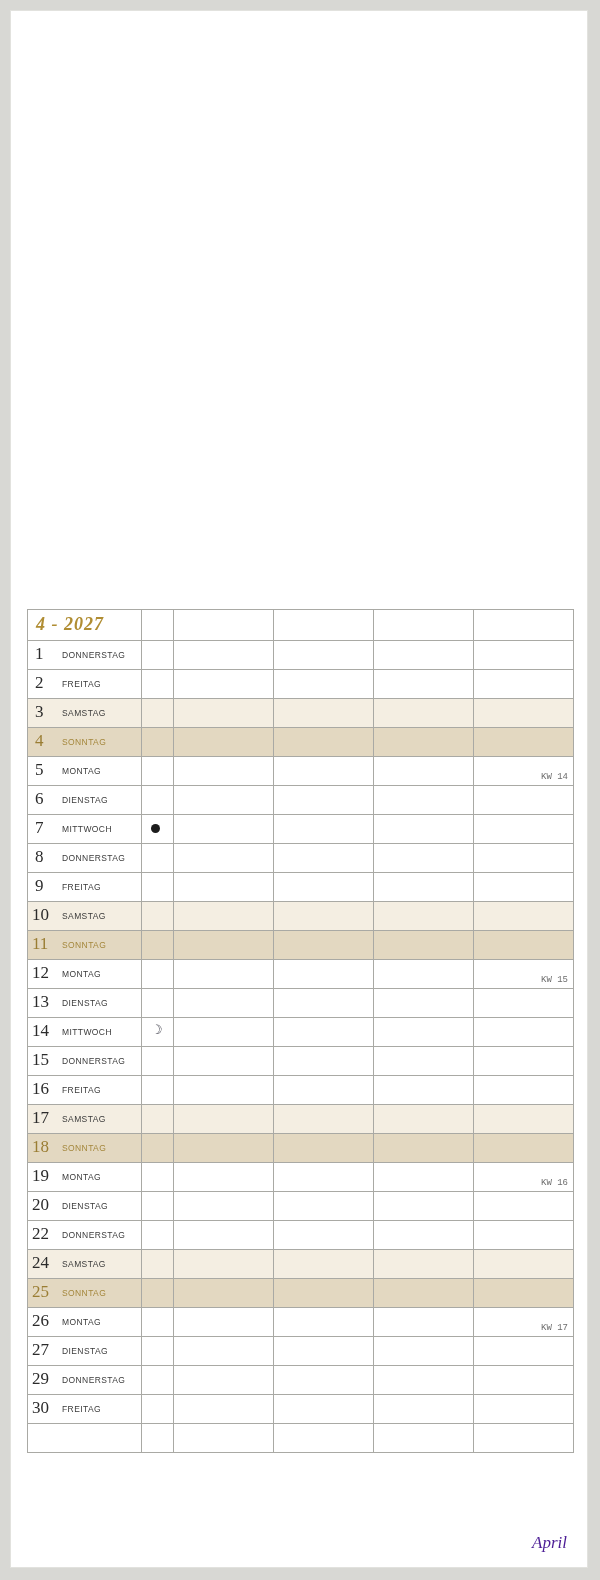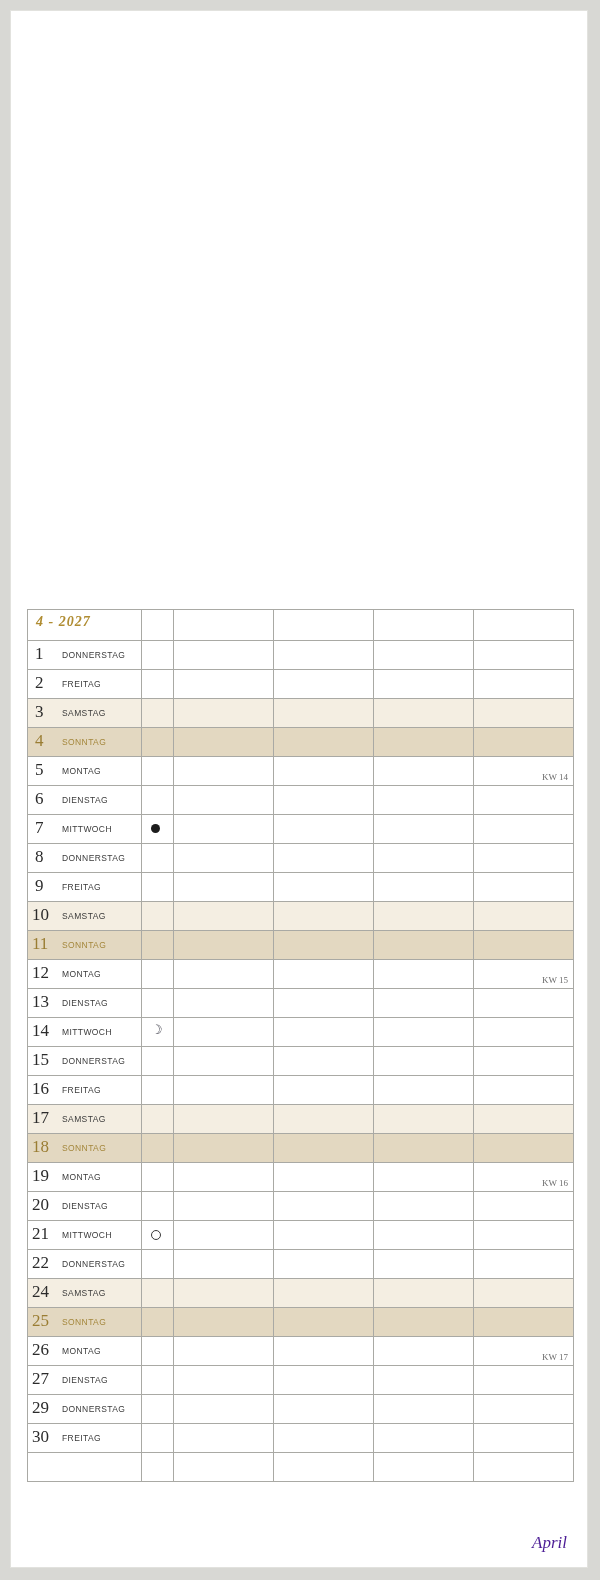--- a/index.html
+++ b/index.html
@@ -84,36 +84,36 @@
     position: relative;
     height: 30px;
   }
   .monthtitle span {
     position: absolute;
     left: 8px;
     top: 4px;
     font-family: "Liberation Serif", serif;
     font-style: italic;
     font-weight: bold;
-    font-size: 14px;
+    font-size: 18px;
     color: #b08d33;
     letter-spacing: 1px;
   }
   
   .wk {
     position: relative;
     height: 28px;
   }
   .wk span {
     position: absolute;
     right: 5px;
     bottom: 3px;
     font-size: 9px;
     color: #6d6d6d;
-    font-family: Liberation Serif, serif;
+    font-family: Liberation Mono, monospace;
   }
   
   .moon {
     position: relative;
     height: 28px;
   }
   .moon span {
     position: absolute;
     left: 9px;
     top: 6px;
@@ -493,37 +493,20 @@
               <div class="moon"></div>
             </td>
             <td></td>
             <td></td>
             <td></td>
             <td></td>
           </tr>
           <tr class="">
             <td>
               <div class="daycell">
-                <div class="dnum w2">21</div>
-                <div class="dname">MITTWOCH</div>
-              </div>
-            </td>
-            <td>
-              <div class="moon">
-                <span class="fullmoon"></span>
-              </div>
-            </td>
-            <td></td>
-            <td></td>
-            <td></td>
-            <td></td>
-          </tr>
-          <tr class="">
-            <td>
-              <div class="daycell">
                 <div class="dnum w2">22</div>
                 <div class="dname">DONNERSTAG</div>
               </div>
             </td>
             <td>
               <div class="moon"></div>
             </td>
             <td></td>
             <td></td>
             <td></td>

